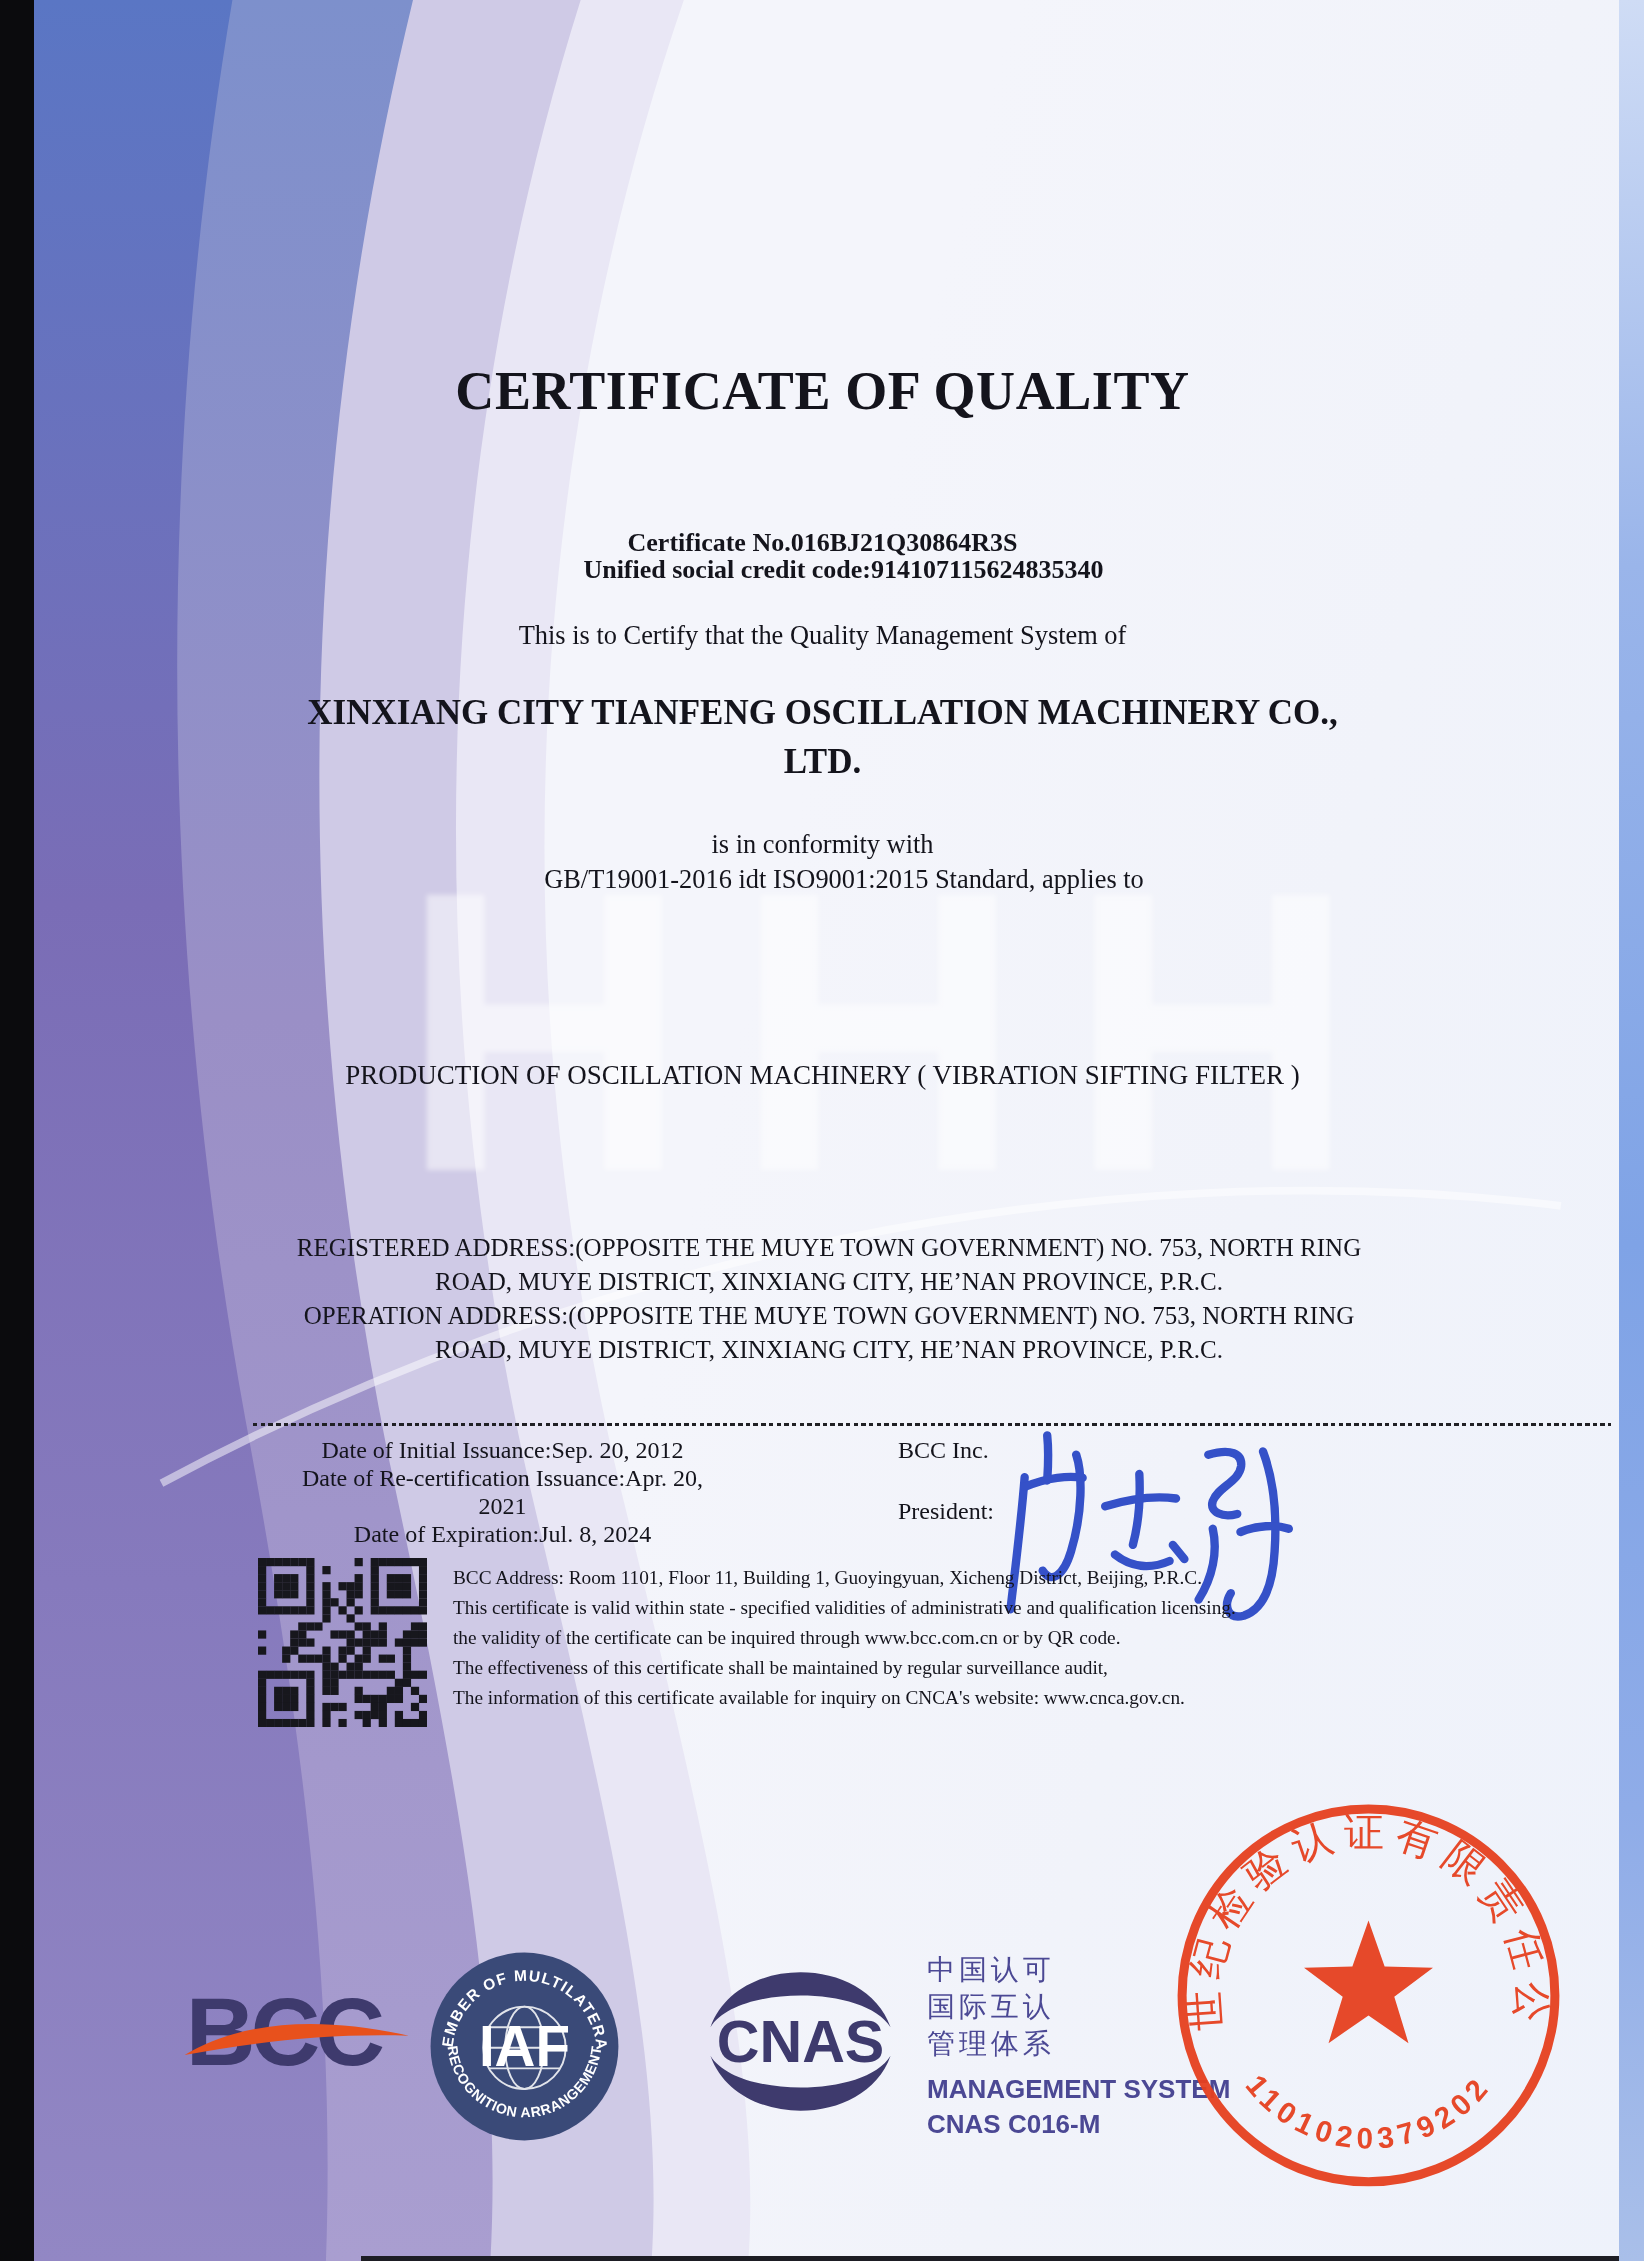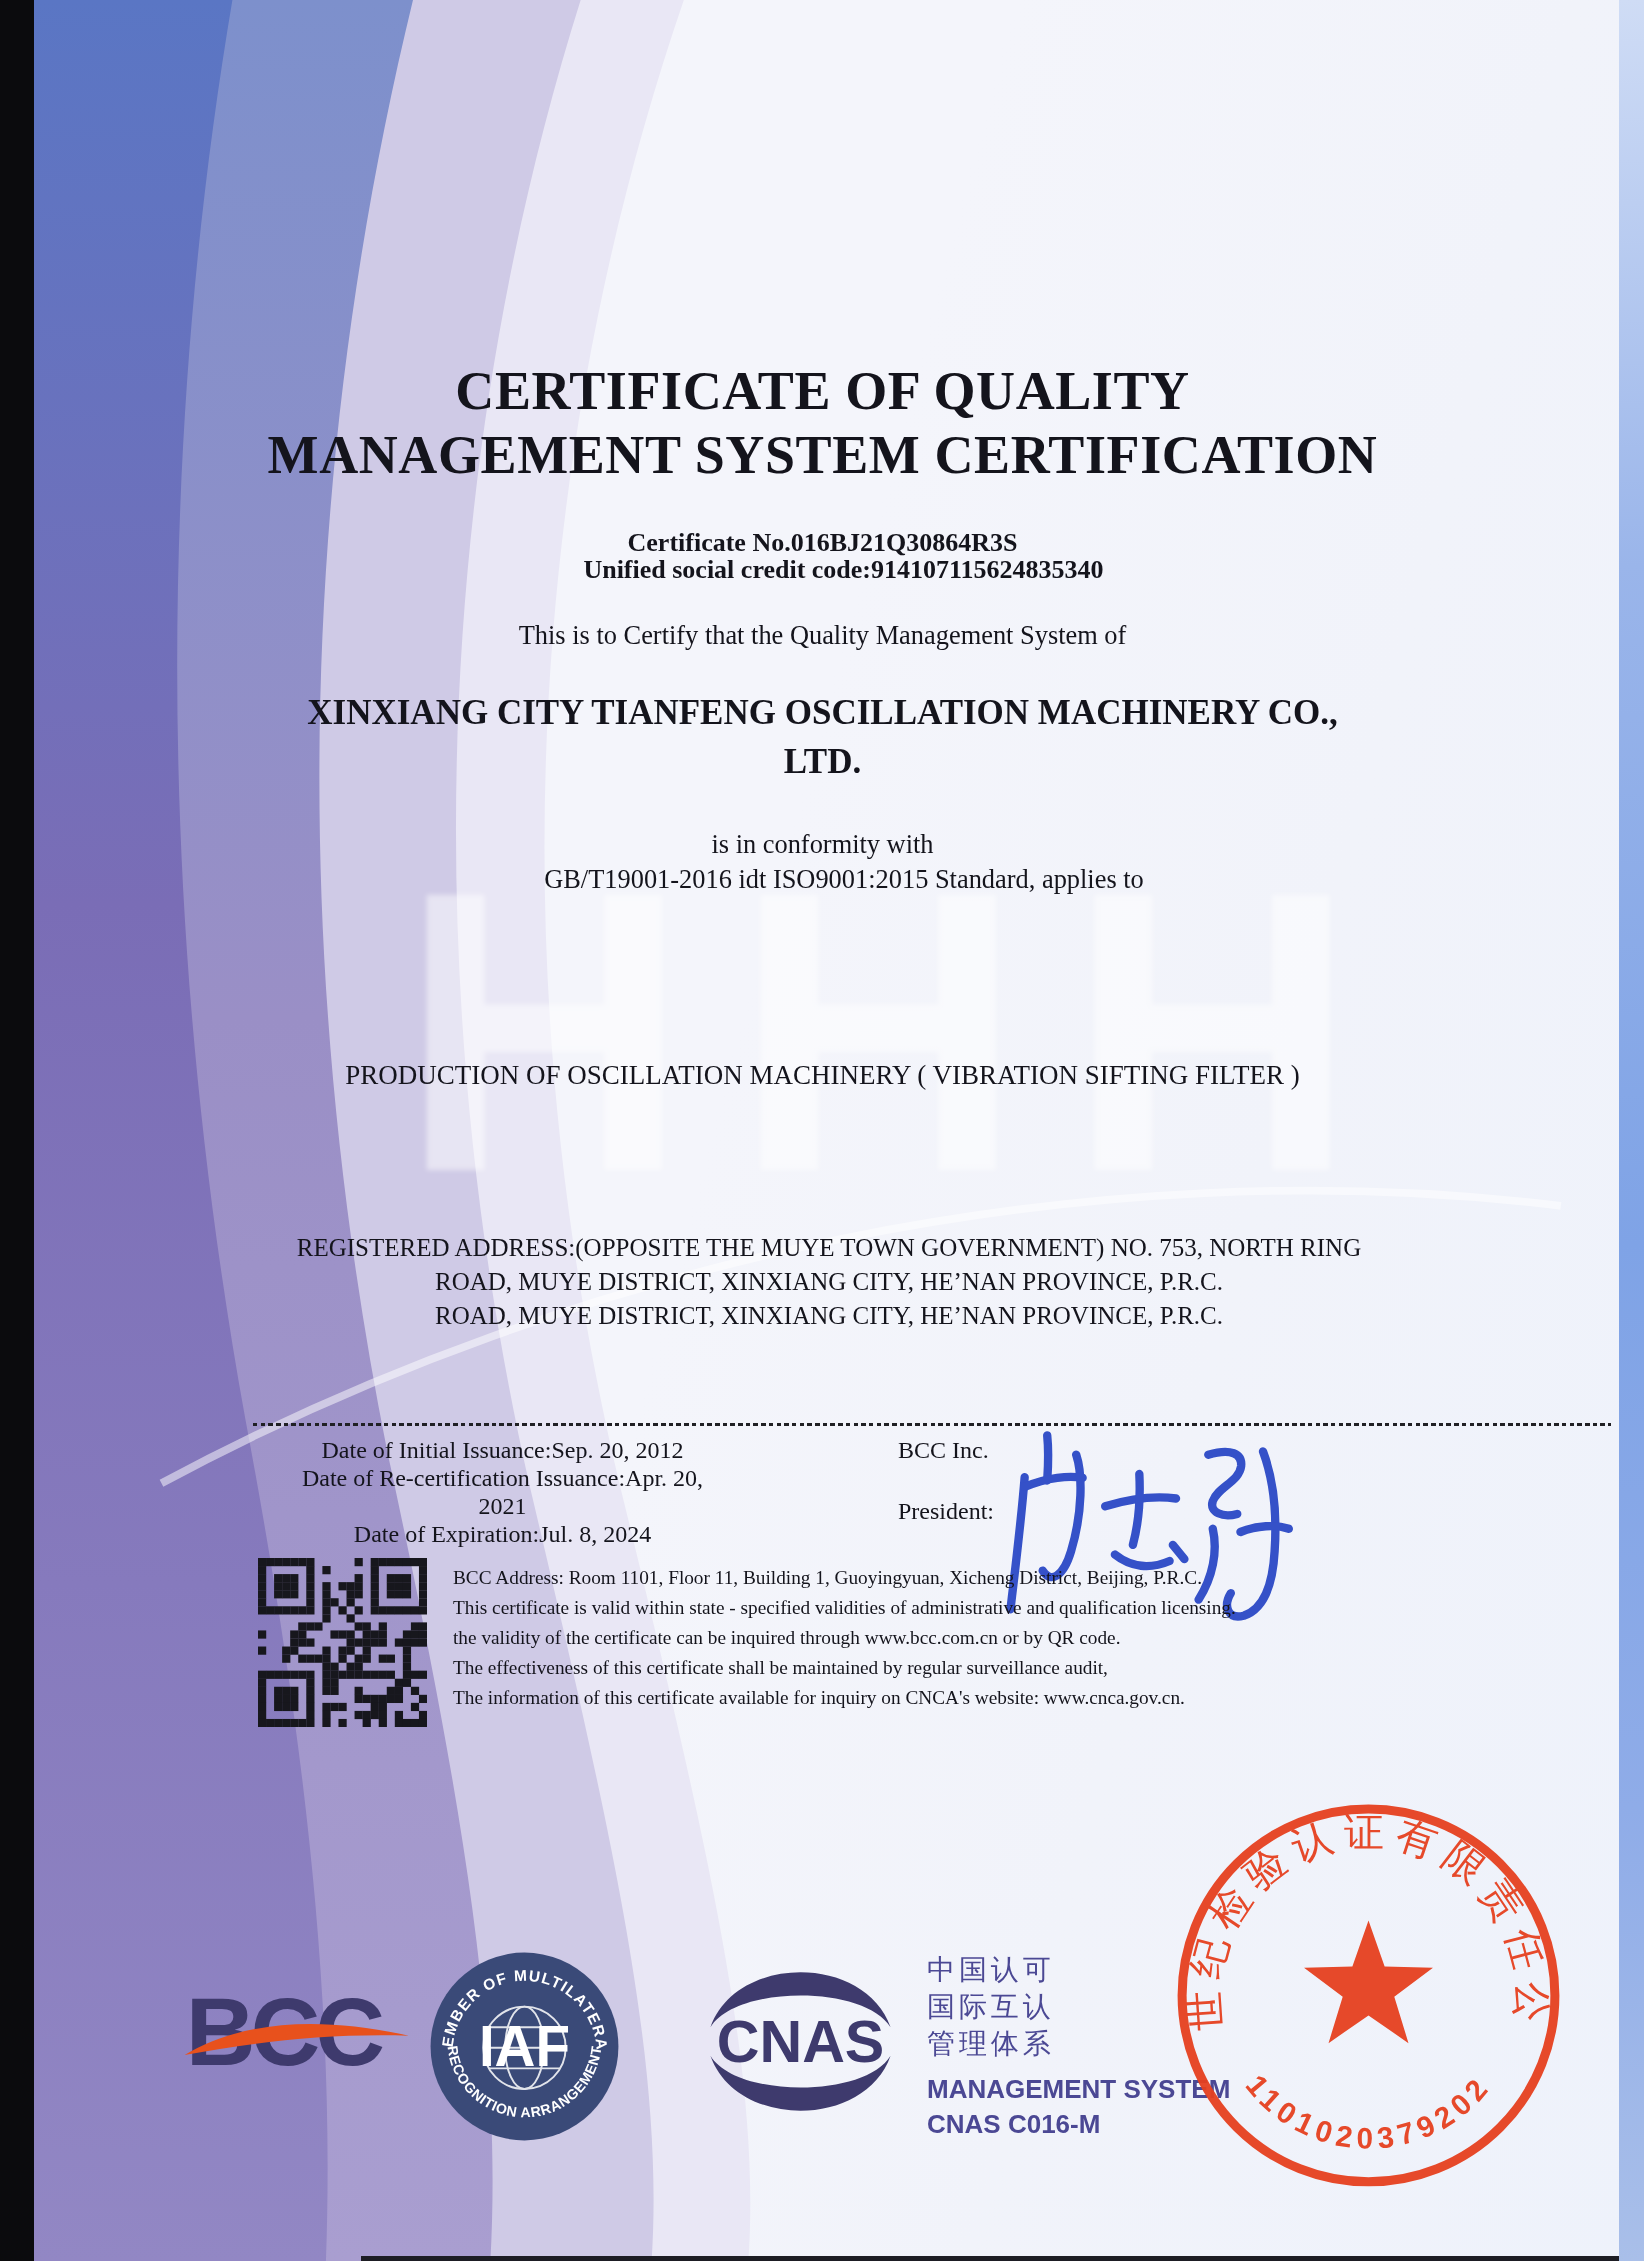--- a/index.html
+++ b/index.html
@@ -70,39 +70,39 @@
   </svg>
 
   <div class="abs watermark">HHH</div>
 
   <div class="abs left-strip"></div>
   <div class="abs bottom-strip"></div>
   <div class="abs right-strip"></div>
 
   <div class="abs center title">
     <div>CERTIFICATE OF QUALITY</div>
-    <div>MANAGEMENT SYSTEM CERTIFICATION</div>
   </div>
 
   <div class="abs center certno">Certificate No.016BJ21Q30864R3S</div>
   <div class="abs center creditcode">Unified social credit code:914107115624835340</div>
   <div class="abs center certify">This is to Certify that the Quality Management System of</div>
 
   <div class="abs center company">
     <div>XINXIANG CITY TIANFENG OSCILLATION MACHINERY CO.,</div>
     <div>LTD.</div>
   </div>
 
   <div class="abs center conformity">is in conformity with</div>
   <div class="abs center standard">GB/T19001-2016 idt ISO9001:2015 Standard, applies to</div>
   <div class="abs center scope">PRODUCTION OF OSCILLATION MACHINERY ( VIBRATION SIFTING FILTER )</div>
 
   <div class="abs center addresses">
     <div>REGISTERED ADDRESS:(OPPOSITE THE MUYE TOWN GOVERNMENT) NO. 753, NORTH RING</div>
     <div>ROAD, MUYE DISTRICT, XINXIANG CITY, HE’NAN PROVINCE, P.R.C.</div>
+    <div>OPERATION ADDRESS:(OPPOSITE THE MUYE TOWN GOVERNMENT) NO. 753, NORTH RING</div>
     <div>ROAD, MUYE DISTRICT, XINXIANG CITY, HE’NAN PROVINCE, P.R.C.</div>
   </div>
 
   <div class="abs sepline"></div>
 
   <div class="abs dates">
     <div>Date of Initial Issuance:Sep. 20, 2012</div>
     <div>Date of Re-certification Issuance:Apr. 20, 2021</div>
     <div>Date of Expiration:Jul. 8, 2024</div>
   </div>

